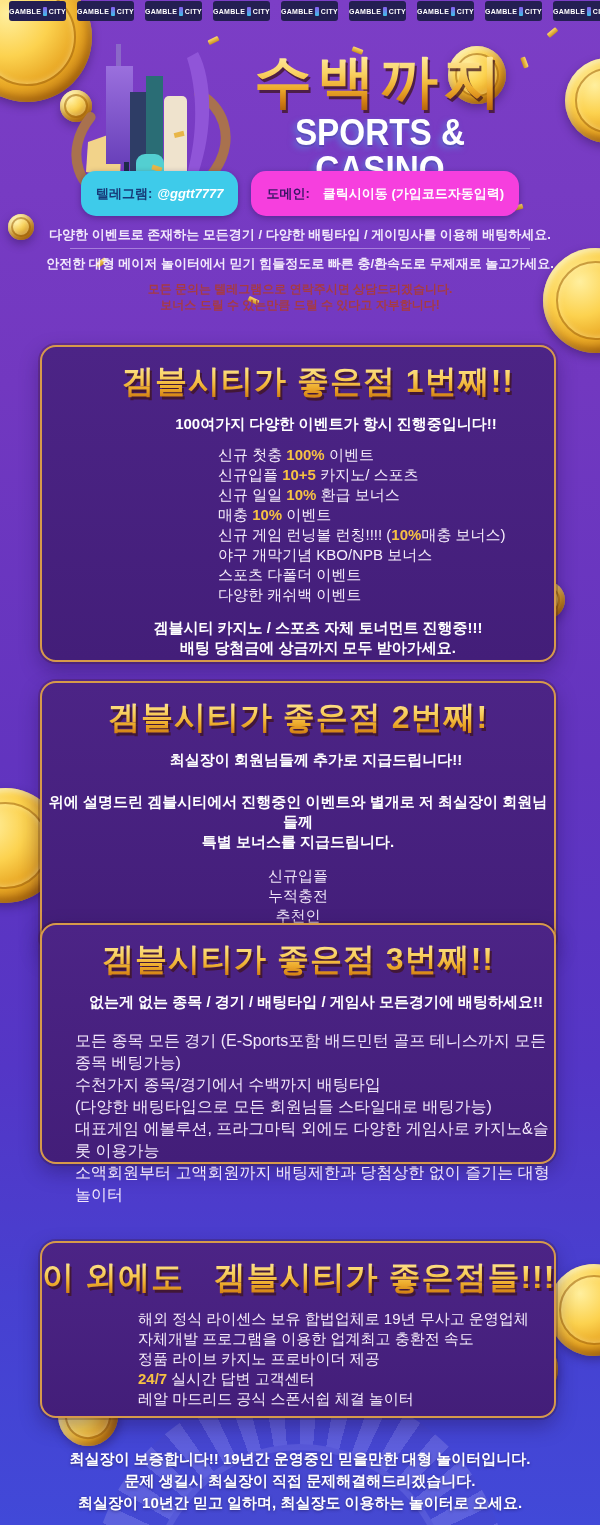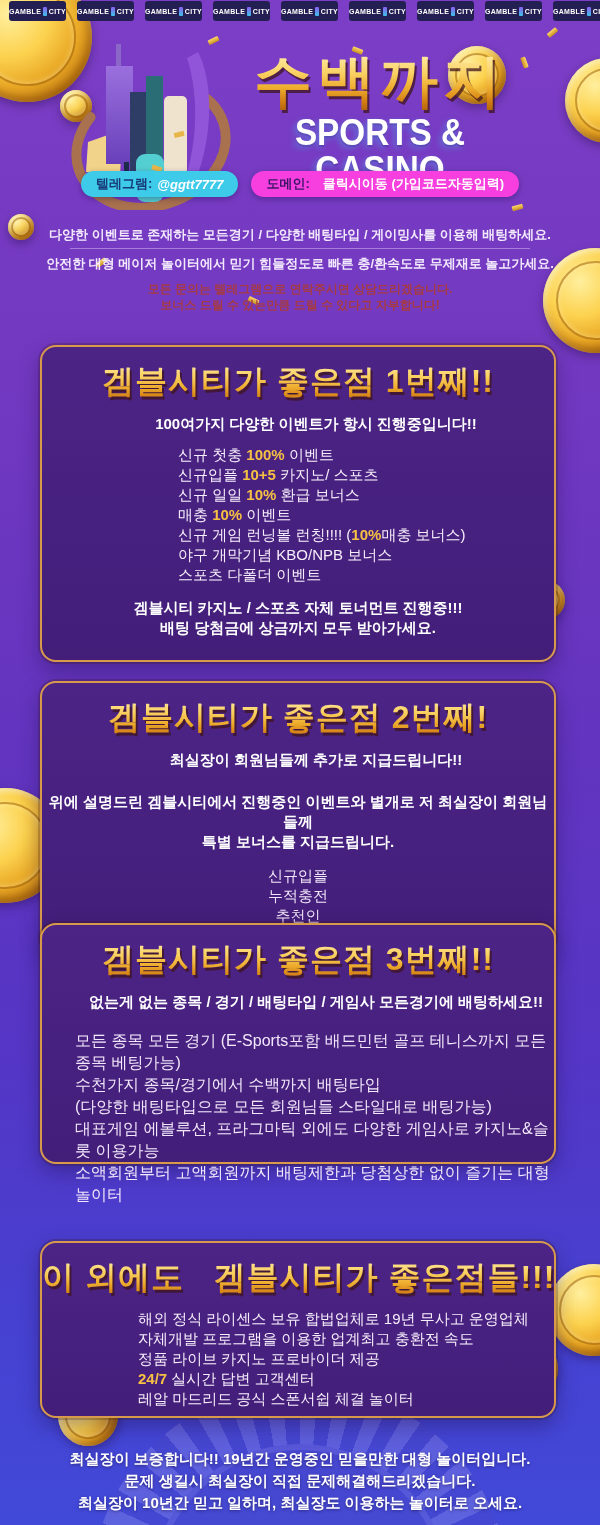--- a/index.html
+++ b/index.html
@@ -15,21 +15,21 @@
   
   .hero-text{position:absolute;left:232px;top:52px;width:296px;text-align:center;}
   .gold-3d{background:linear-gradient(180deg,#ffeead 0%,#f9d060 38%,#eead2e 62%,#d17d12 86%,#b5650d 100%);
     -webkit-background-clip:text;background-clip:text;color:transparent;
     filter:drop-shadow(2px 3px 0 rgba(63,20,30,.75));}
   .hero-title{font-size:58px;line-height:1.0;font-weight:900;letter-spacing:5px;}
   .hero-sub{margin-top:4px;font-size:37px;line-height:1.0;font-weight:900;color:#fff;letter-spacing:0;
     transform:scaleX(.9);transform-origin:50% 50%;
     text-shadow:-3px 3px 7px rgba(70,170,235,.5),0 2px 0 rgba(60,30,120,.35);}
   .pills{position:absolute;top:171px;left:0;right:0;display:flex;justify-content:center;gap:13px;}
-  .pill{height:26px;border-radius:15px;display:flex;align-items:center;gap:5px;padding:0 15px;
+  .pill{height:45px;border-radius:15px;display:flex;align-items:center;gap:5px;padding:0 15px;
     font-size:13px;font-weight:800;box-shadow:0 2px 6px rgba(30,10,60,.35);cursor:pointer;}
   .pill-telegram{background:#3ecbea;}
   .pill-telegram .pill-label{color:#173a78;}
   .pill-telegram .pill-value{color:#fff;font-style:italic;}
   .pill-domain{background:#f63fde;}
   .pill-domain .pill-label{color:#3a1666;}
   .pill-domain .pill-value{color:#fff;margin-left:8px;}
   
   .intro-line{position:absolute;left:0;right:0;text-align:center;font-size:13px;font-weight:600;color:#f2e9fc;}
   .intro-divider{position:absolute;top:248px;left:70px;right:70px;height:1px;background:rgba(235,220,255,.42);}
@@ -185,31 +185,32 @@
   </div>
 
   <div class="intro-line" style="top:226px;">다양한 이벤트로 존재하는 모든경기 / 다양한 배팅타입 / 게이밍사를 이용해 배팅하세요.</div>
   <div class="intro-divider"></div>
   <div class="intro-line" style="top:255px;">안전한 대형 메이저 놀이터에서 믿기 힘들정도로 빠른 충/환속도로 무제재로 놀고가세요.</div>
   <div class="notice">
     <div>모든 문의는 텔레그램으로 연락주시면 상담드리겠습니다.</div>
     <div>보너스 드릴 수 있는만큼 드릴 수 있다고 자부합니다!</div>
   </div>
 
-  <div class="panel" style="top:345px;height:317px;">
+  <div class="panel" style="top:345px;height:317px;padding-left:40px;">
     <div class="panel-title gold-3d">겜블시티가 좋은점 1번째!!</div>
     <div class="panel-sub">100여가지 다양한 이벤트가 항시 진행중입니다!!</div>
     <div class="p1-list">
       <div><span>신규 첫충 </span><span class="em">100%</span><span> 이벤트</span></div>
       <div><span>신규입플 </span><span class="em">10+5</span><span> 카지노/ 스포츠</span></div>
       <div><span>신규 일일 </span><span class="em">10%</span><span> 환급 보너스</span></div>
       <div><span>매충 </span><span class="em">10%</span><span> 이벤트</span></div>
       <div><span>신규 게임 런닝볼 런칭!!!! (</span><span class="em">10%</span><span>매충 보너스)</span></div>
       <div><span>야구 개막기념 KBO/NPB 보너스</span></div>
       <div><span>스포츠 다폴더 이벤트</span></div>
+      <div><span>다양한 캐쉬백 이벤트</span></div>
     </div>
     <div class="p1-footer">
       <div>겜블시티 카지노 / 스포츠 자체 토너먼트 진행중!!!</div>
       <div>배팅 당첨금에 상금까지 모두 받아가세요.</div>
     </div>
   </div>
 
   <div class="panel" style="top:681px;height:272px;">
     <div class="panel-title gold-3d">겜블시티가 좋은점 2번째!</div>
     <div class="panel-sub">최실장이 회원님들께 추가로 지급드립니다!!</div>

